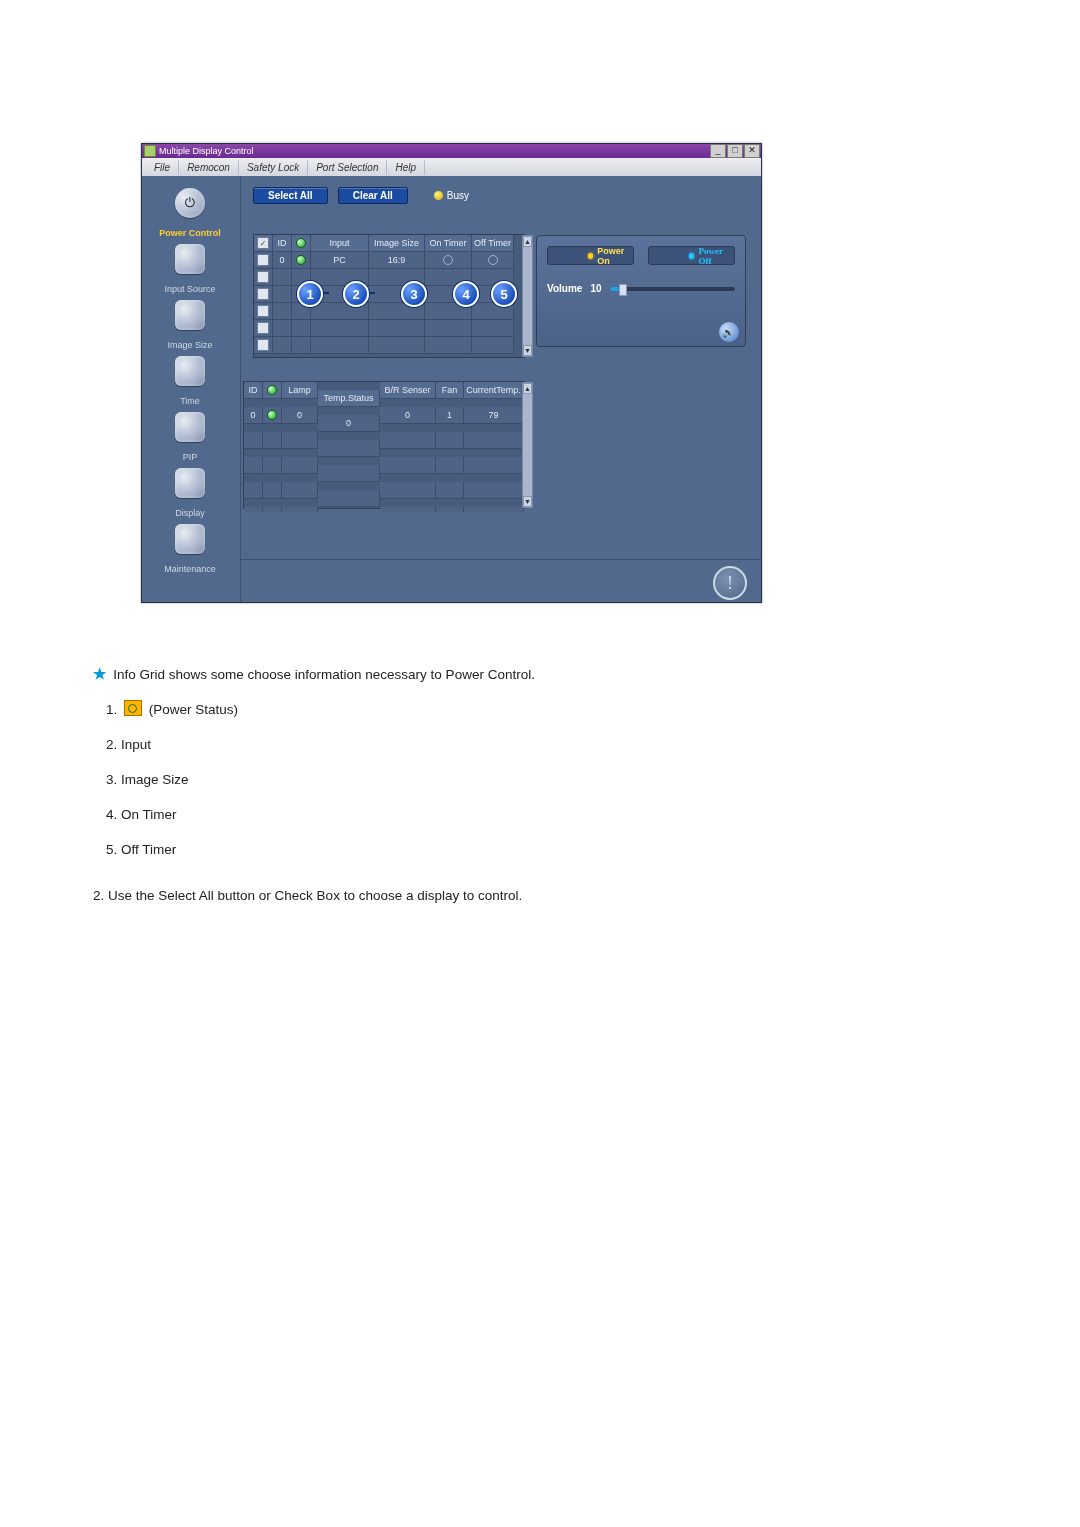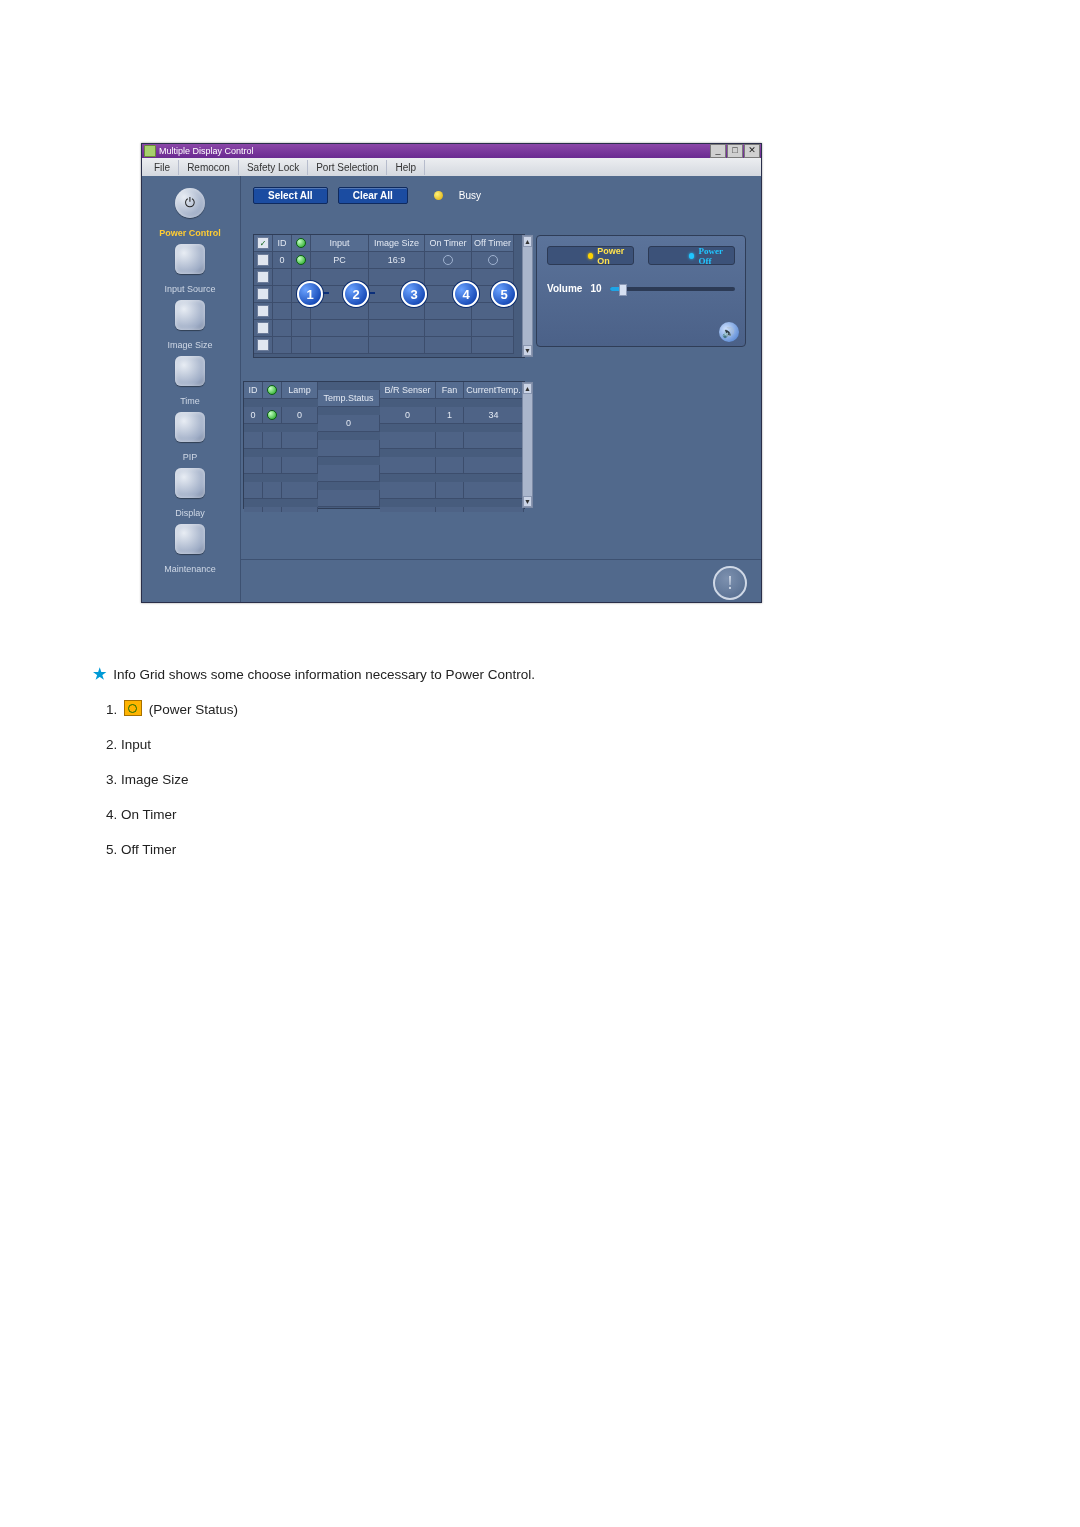--- a/index.html
+++ b/index.html
@@ -68,20 +68,21 @@
     align-items: center;
     padding: 0 4px;
     font-size: 10px;
     color: #333;
     gap: 0;
     position: relative;
   }
   .menubar .mi {
     padding: 2px 8px;
     border-right: 1px solid #b6bccc;
+    font-style: italic;
   }
   .menubar .mi:last-of-type { border-right: none; }
   .brand {
     position: absolute;
     right: 0;
     font-size: 10px;
     font-style: italic;
     color: #4a6aa7;
     margin-top: 27px;
   }
@@ -141,21 +142,21 @@
     font-weight: bold;
     font-size: 10px;
     border: 1px solid #0f2a5e;
     border-radius: 2px;
     padding: 2px 14px;
     box-shadow: inset 0 1px 0 rgba(255,255,255,.25);
   }
   .busy {
     display: flex;
     align-items: center;
-    gap: 16px;
+    gap: 4px;
     margin-left: 16px;
   }
   .busy .dot {
     width: 9px; height: 9px; border-radius: 50%;
     background: radial-gradient(circle at 35% 35%, #fff27a, #dba800);
   }
   
   .table-box {
     position: absolute;
     border: 1px solid #2f3d57;
@@ -522,21 +523,21 @@
           <div class="tbody">
             <div class="tr">
               <span class="td c0">0</span>
               <span class="td c1">
                   <span class="status-dot"></span>
                 </span>
               <span class="td c2">0</span>
               <span class="td c3">0</span>
               <span class="td c4">0</span>
               <span class="td c5">1</span>
-              <span class="td c6">34</span>
+              <span class="td c6">79</span>
             </div>
             <div class="tr">
                 <span class="td c0"></span>
                 <span class="td c1"></span>
                 <span class="td c2"></span>
                 <span class="td c3"></span>
                 <span class="td c4"></span>
                 <span class="td c5"></span>
                 <span class="td c6"></span>
               </div>
@@ -621,15 +622,16 @@
     <ol class="inst">
       <li>
         <span class="inline-icon-box"></span>
         <span>(Power Status)</span>
       </li>
       <li>Input</li>
       <li>Image Size</li>
       <li>On Timer</li>
       <li>Off Timer</li>
     </ol>
+    <div class="second-note">2.  Use the Select All button or Check Box to choose a display to control.</div>
   </div>
 
 </div>
 
 </body></html>

